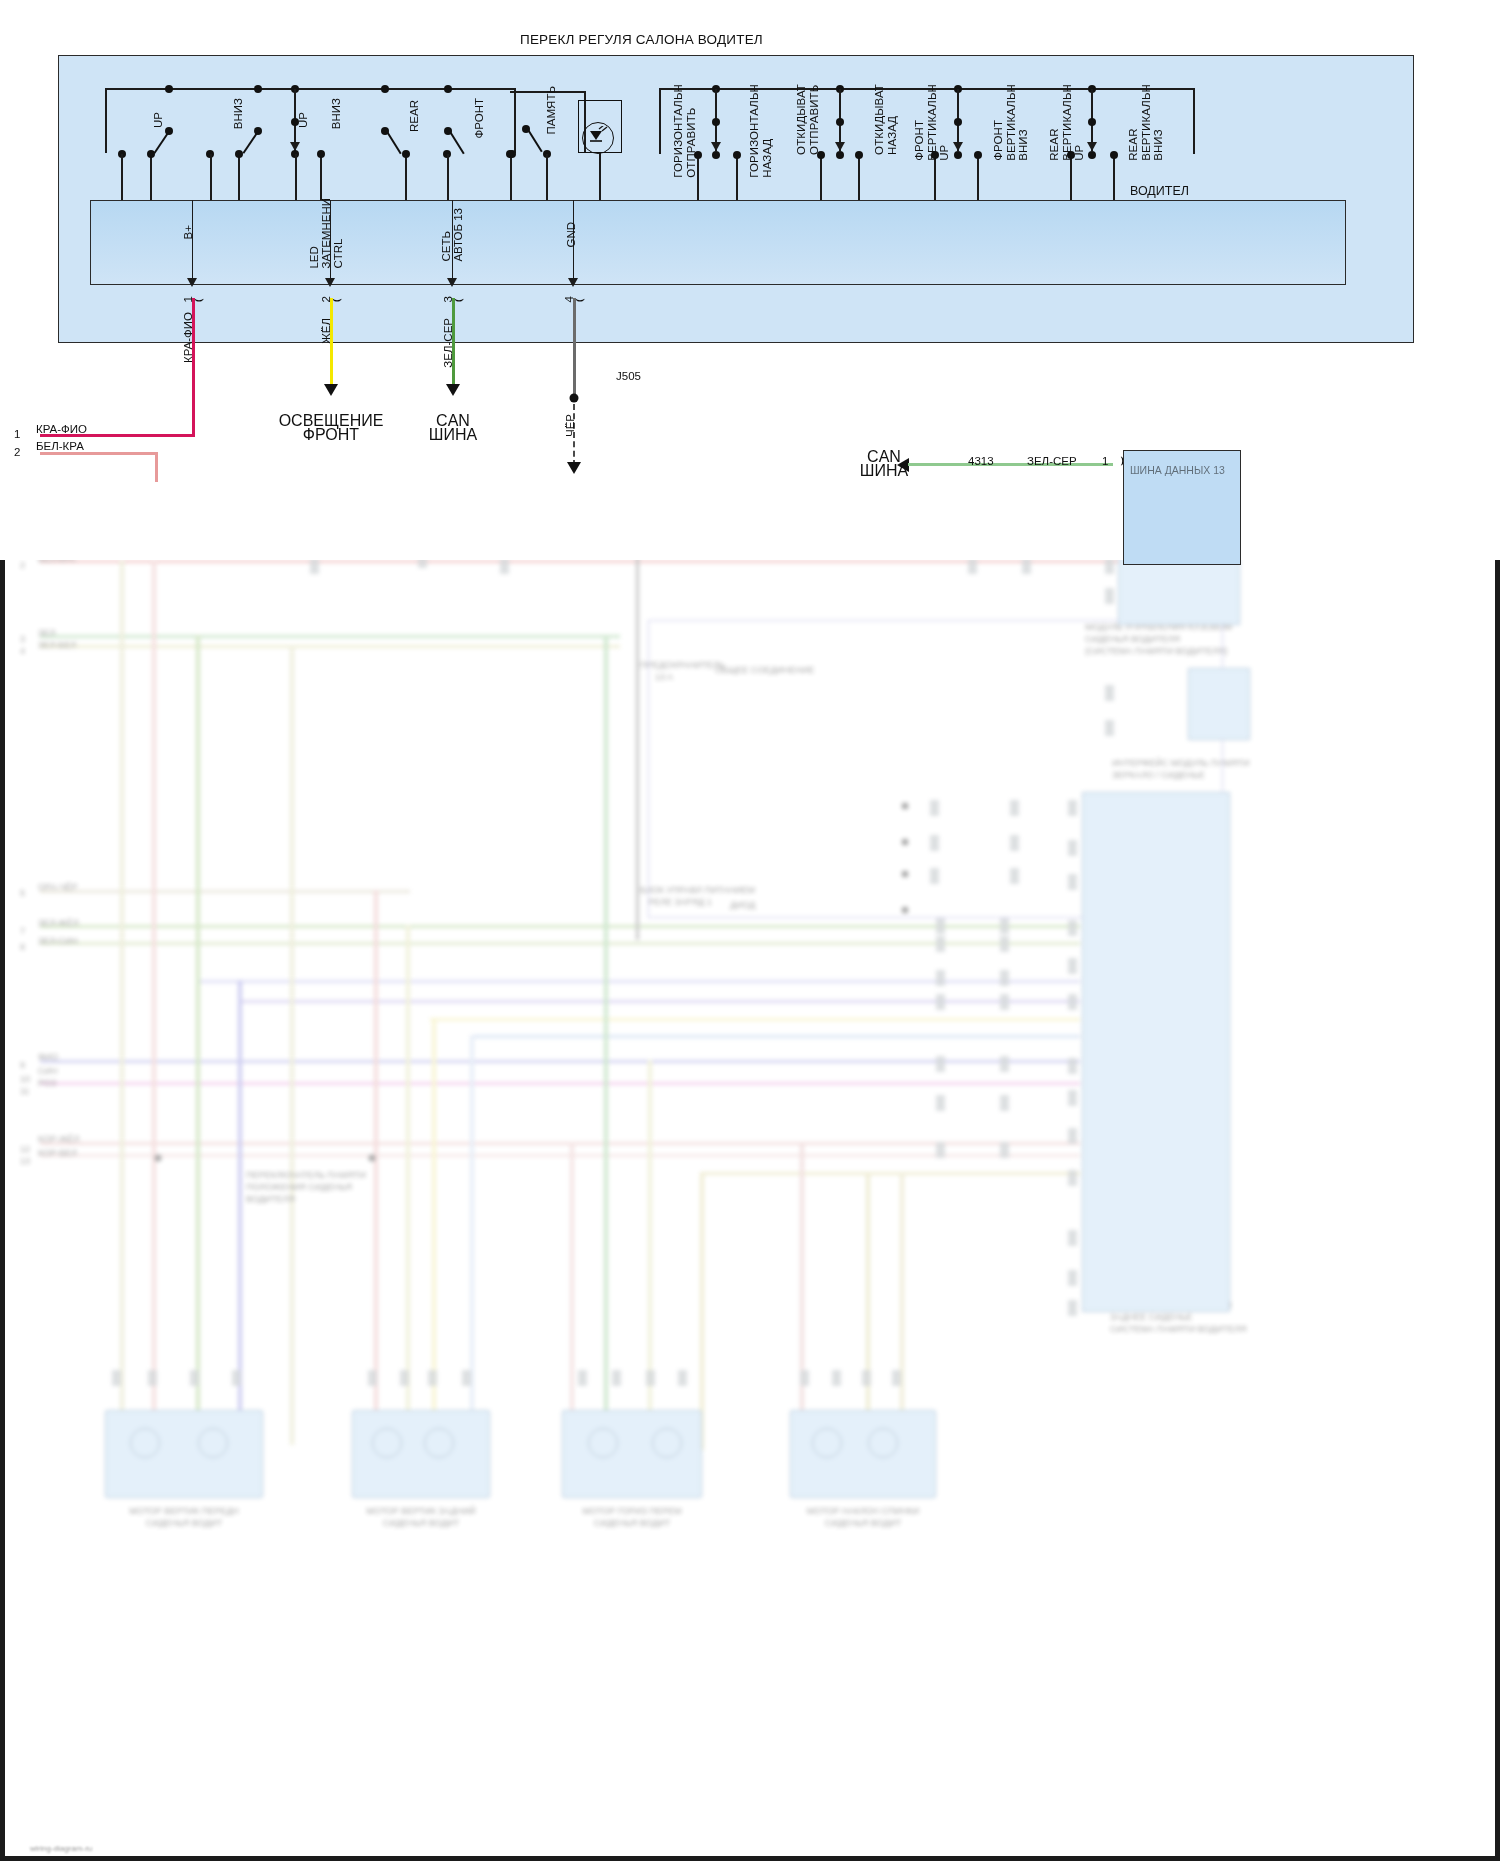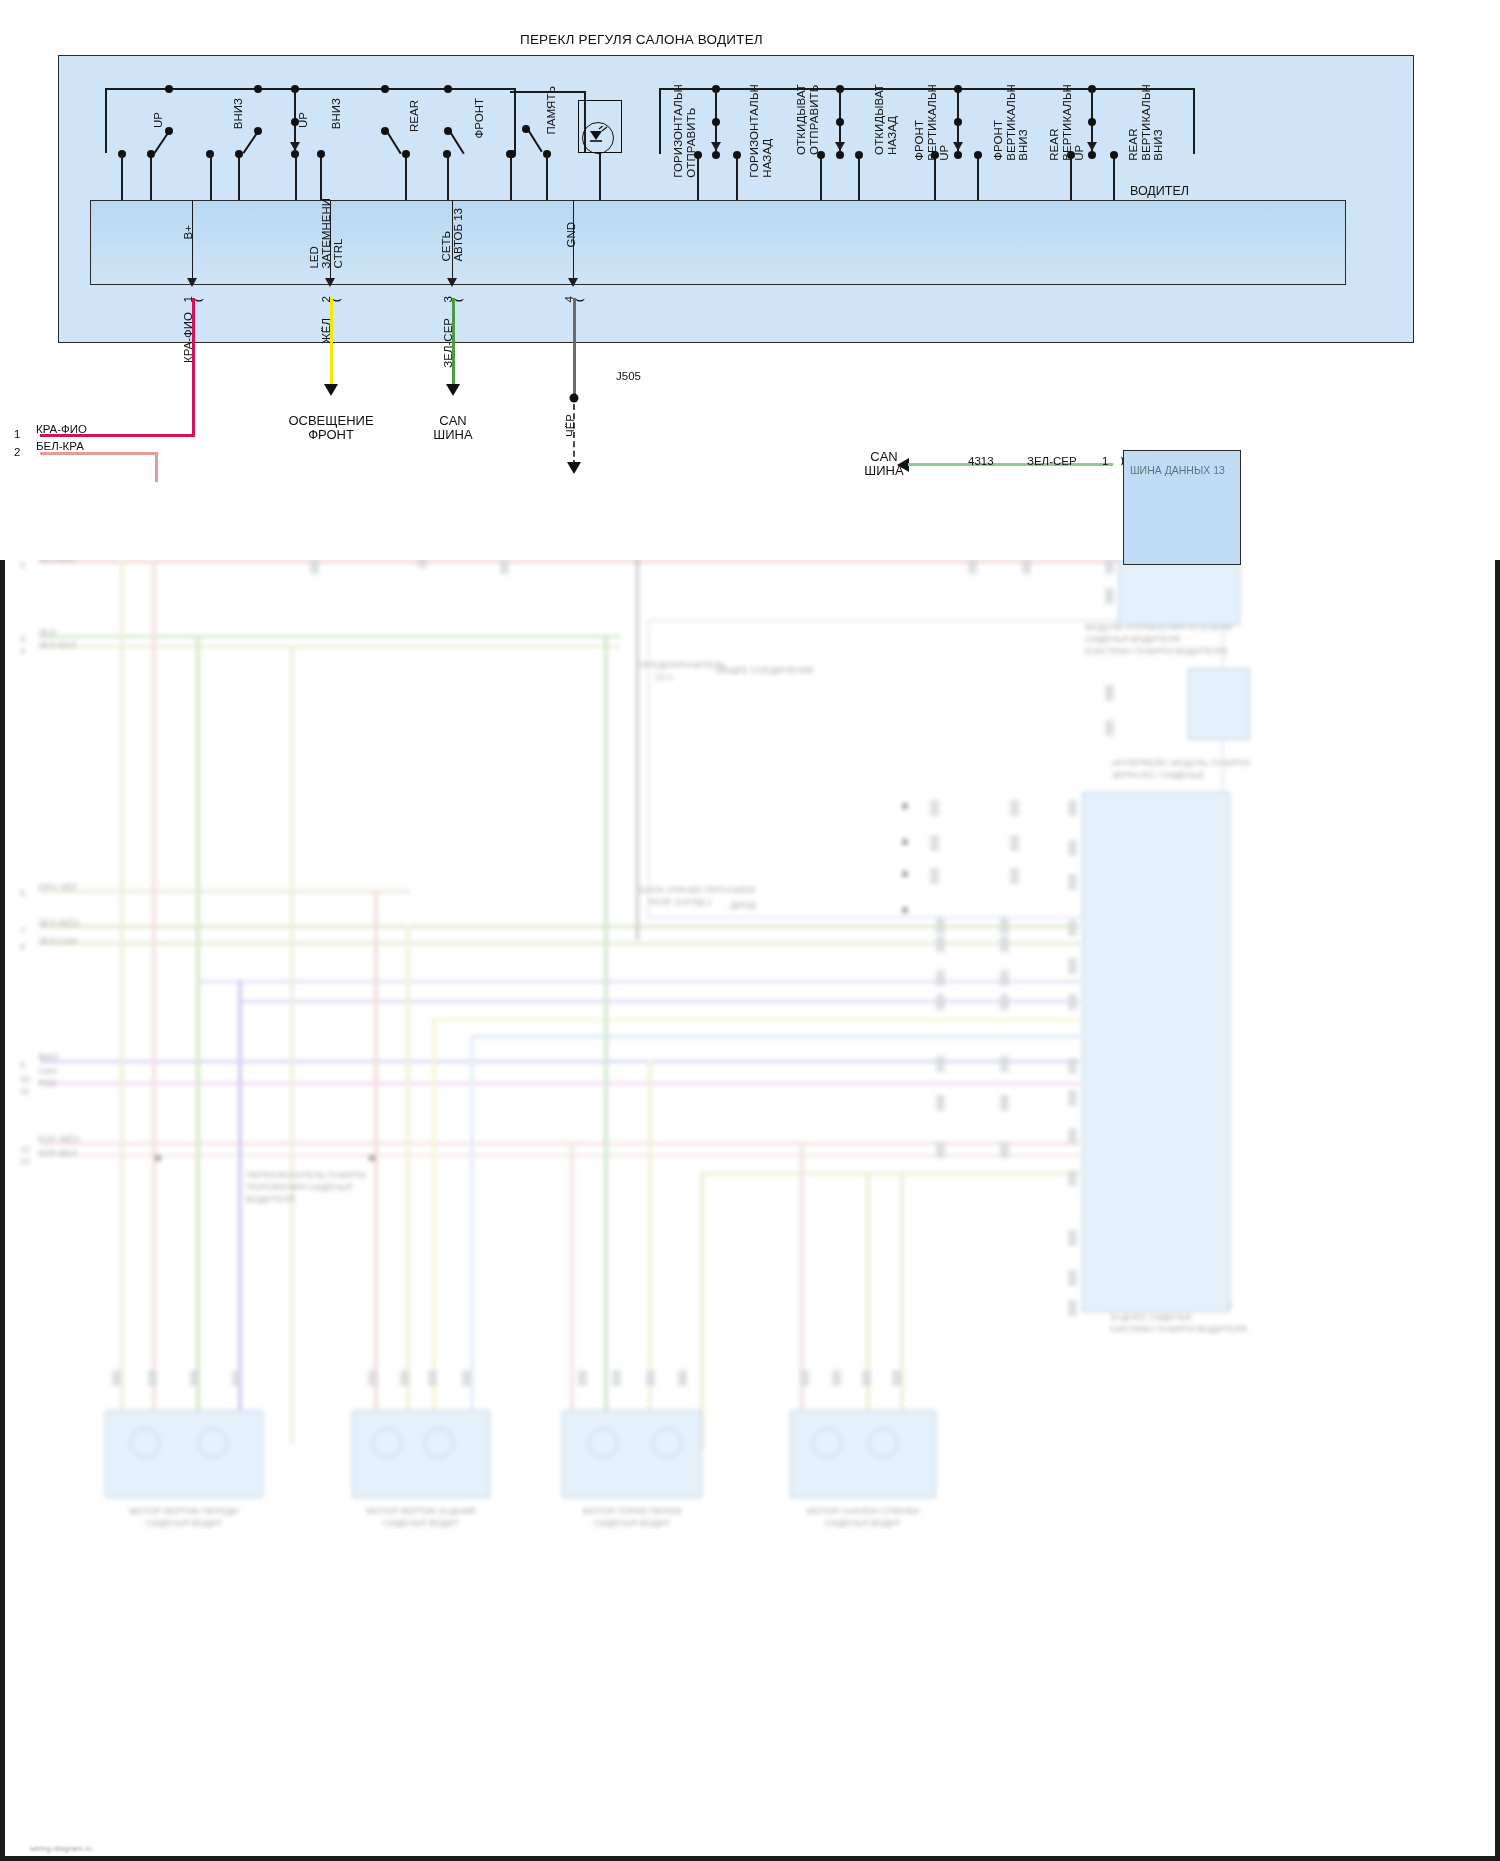--- a/index.html
+++ b/index.html
@@ -50,21 +50,21 @@
 
   
   .wire{position:absolute;}
   .wire.v{width:3px;}
   .wire.h{height:3px;}
   .wirecap{position:absolute;width:0;height:0;border-left:7px solid transparent;
            border-right:7px solid transparent;border-top:12px solid #111;
            transform:translateX(-50%);}
   .wirecap.left{border:none;width:0;height:0;border-top:7px solid transparent;
            border-bottom:7px solid transparent;border-right:12px solid #111;transform:none;}
-  .dest{position:absolute;font-size:13px;text-align:center;line-height:14px;white-space:nowrap;
+  .dest{position:absolute;font-size:16px;text-align:center;line-height:14px;white-space:nowrap;
         transform:translateX(-50%);}
   .smalllbl{position:absolute;font-size:11.5px;white-space:nowrap;}
   .splice{position:absolute;width:9px;height:9px;border-radius:50%;background:#111;
           transform:translate(-50%,-50%);}
   .dashwire{position:absolute;width:0;border-left:2.5px dashed #4a4a4a;}
 
   
   .rconn{position:absolute;background:#bfdcf4;border:1.5px solid #2b2b2b;box-sizing:border-box;}
 
   

